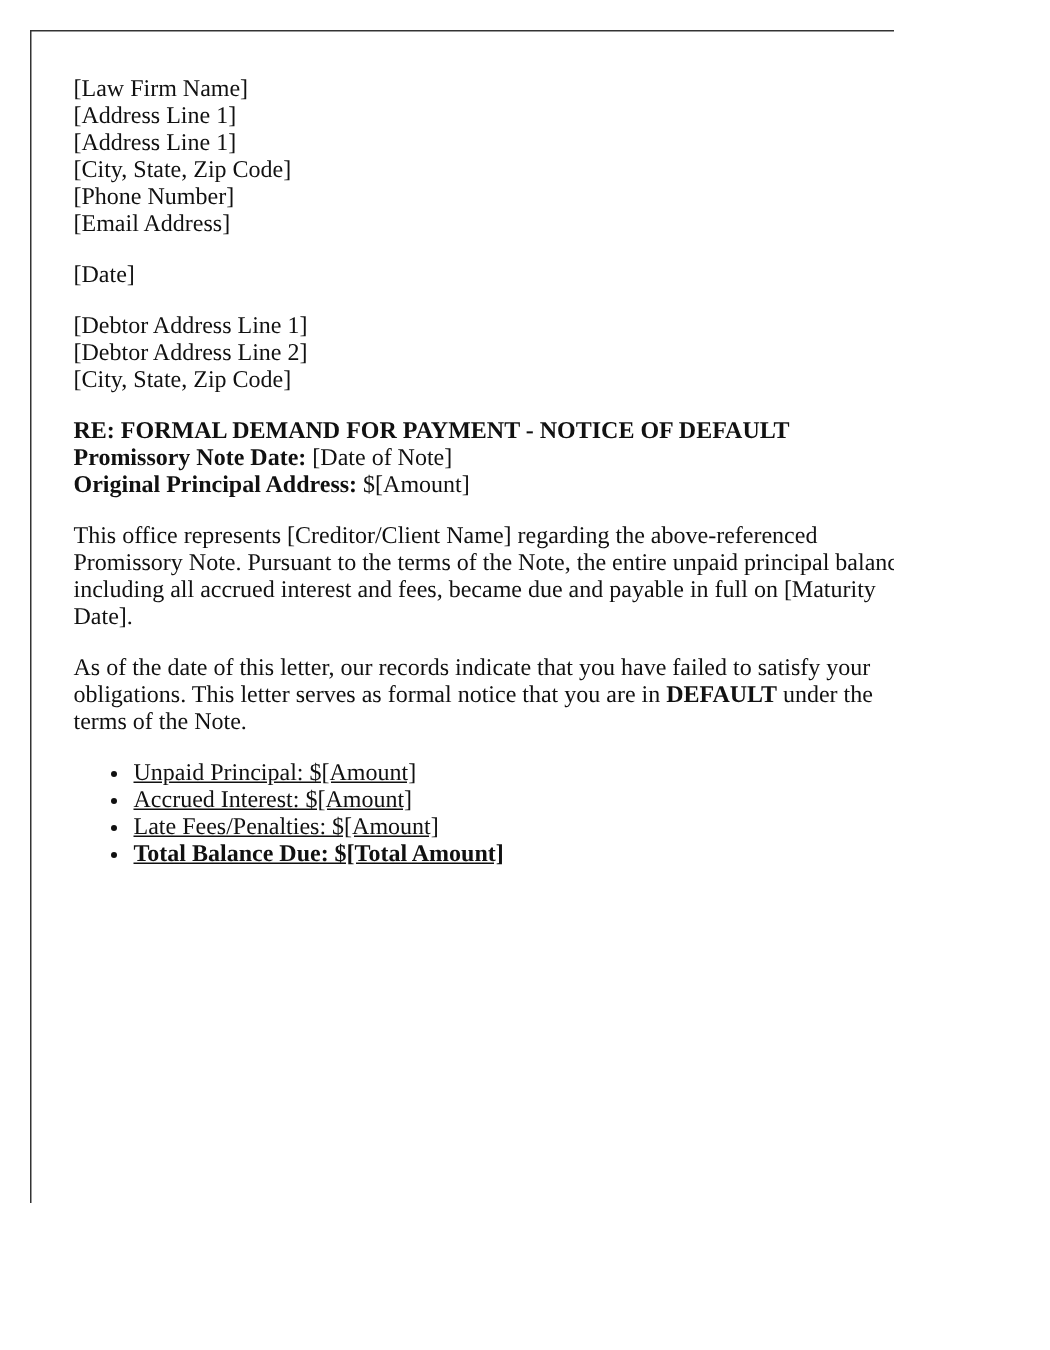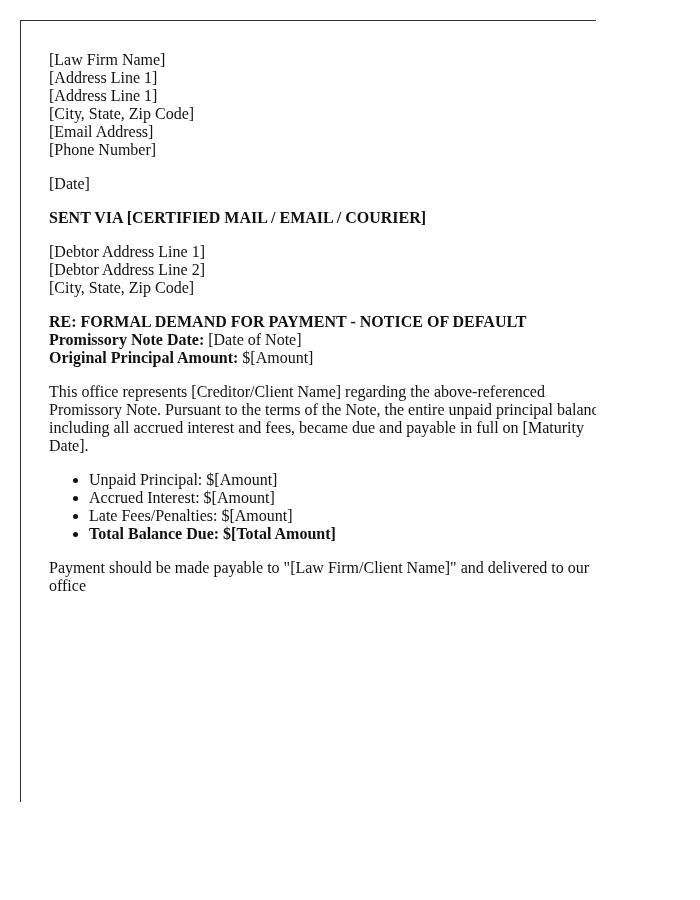--- a/index.html
+++ b/index.html
@@ -44,65 +44,65 @@
   .block {
     margin: 0 0 16px 0;
   }
   b, strong {
     font-weight: bold;
   }
   ul.amounts {
     margin: 0 0 16px 0;
     padding-left: 40px;
     list-style: disc;
+    text-decoration: underline;
   }
   ul.amounts li {
     margin: 0;
   }
 </style>
 </head>
 <body>
 
 <div class="viewport">
   <div class="letter">
 
     <div class="block">
       <div>[Law Firm Name]</div>
       <div>[Address Line 1]</div>
       <div>[Address Line 1]</div>
       <div>[City, State, Zip Code]</div>
+      <div>[Phone Number]</div>
       <div>[Email Address]</div>
-      <div>[Phone Number]</div>
     </div>
 
     <p>[Date]</p>
 
-    <p><b>SENT VIA [CERTIFIED MAIL / EMAIL / COURIER]</b></p>
 
     <div class="block">
       <div>[Debtor Address Line 1]</div>
       <div>[Debtor Address Line 2]</div>
       <div>[City, State, Zip Code]</div>
     </div>
 
     <div class="block">
       <div><b>RE: FORMAL DEMAND FOR PAYMENT - NOTICE OF DEFAULT</b></div>
       <div><b>Promissory Note Date:</b><span> [Date of Note]</span></div>
-      <div><b>Original Principal Amount:</b><span> $[Amount]</span></div>
+      <div><b>Original Principal Address:</b><span> $[Amount]</span></div>
     </div>
 
 
     <p>This office represents [Creditor/Client Name] regarding the above-referenced Promissory Note. Pursuant to the terms of the Note, the entire unpaid principal balance, including all accrued interest and fees, became due and payable in full on [Maturity Date].</p>
 
+    <p><span>As of the date of this letter, our records indicate that you have failed to satisfy your obligations. This letter serves as formal notice that you are in </span><b>DEFAULT</b><span> under the terms of the Note.</span></p>
 
 
     <ul class="amounts">
       <li>Unpaid Principal: $[Amount]</li>
       <li>Accrued Interest: $[Amount]</li>
       <li>Late Fees/Penalties: $[Amount]</li>
       <li><b>Total Balance Due: $[Total Amount]</b></li>
     </ul>
 
 
-    <p>Payment should be made payable to "[Law Firm/Client Name]" and delivered to our office</p>
 
   </div>
 </div>
 
 </body></html>

